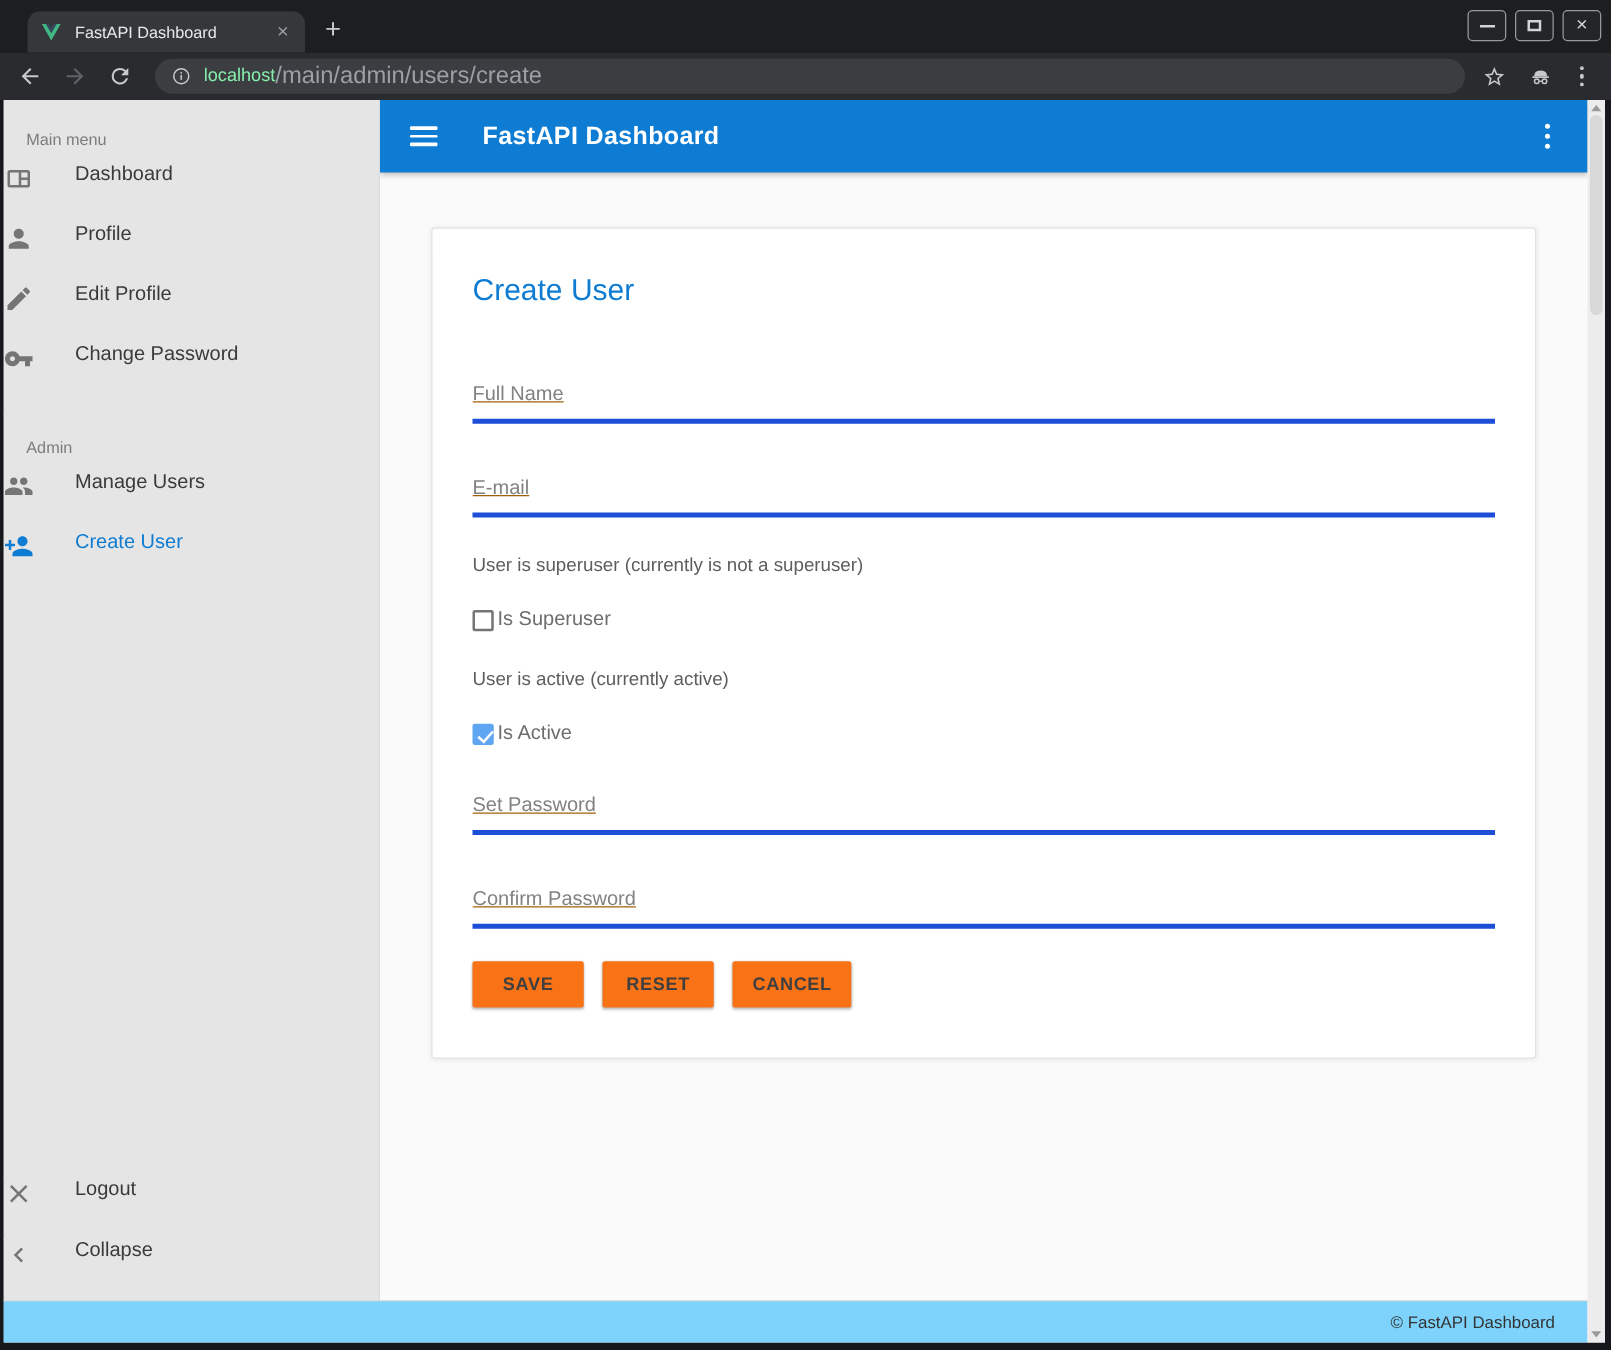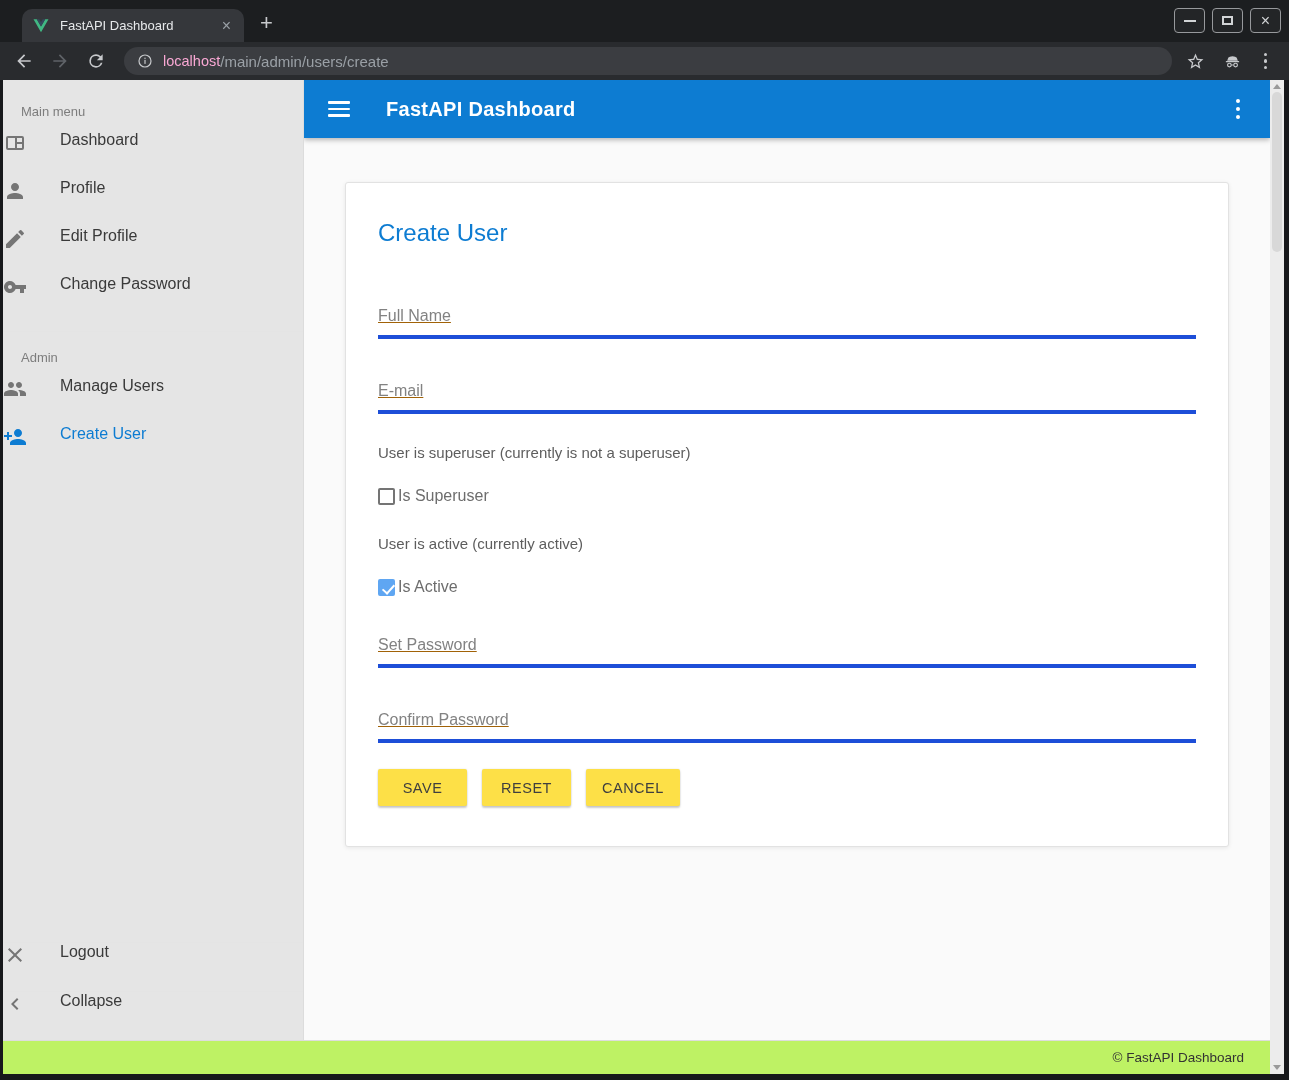--- a/index.html
+++ b/index.html
@@ -21,22 +21,22 @@
              display:flex; align-items:center; justify-content:center; background:#232527; }
   .glyph-min { width:12px; height:2px; background:#d2d4d6; }
   .glyph-max { width:11px; height:9px; border:2px solid #d2d4d6; }
   .glyph-close { color:#d2d4d6; font-size:16px; line-height:1; }
 
   .urlbar { height:38px; background:#292b2e; display:flex; align-items:center; padding:0 14px; }
   .nav-btn { width:20px; height:20px; margin-right:16px; flex:0 0 auto; }
   .omnibox { flex:1; height:28px; background:#3b3d41; border-radius:14px; display:flex;
              align-items:center; padding:0 13px; margin:0 10px 0 2px; min-width:0; }
   .info-icon { width:16px; height:16px; margin-right:10px; flex:0 0 auto; }
-  .url-host { color:#f9a8d4; font-size:14.5px;text-align:right; }
-  .url-path { color:#9aa0a6; font-size:15px;text-align:right; }
+  .url-host { color:#86efac; font-size:14.5px;text-align:right; }
+  .url-path { color:#9aa0a6; font-size:19px;text-align:right; }
   .urlbar-right { display:flex; align-items:center; gap:18px; padding:0 4px; }
   .action-icon { width:19px; height:19px; }
   .kebab-b { display:flex; flex-direction:column; gap:3px; padding:0 4px; }
   .kebab-b i { width:3.5px; height:3.5px; border-radius:50%; background:#c7c9cc; }
 
   
   .app-area { position:absolute; top:80px; left:3px; right:5px; bottom:6px; display:flex; background:#fafafa; }
   .page-col { flex:1; display:flex; flex-direction:column; min-width:0; }
   .main-row { flex:1; display:flex; min-height:0; }
 
@@ -74,27 +74,27 @@
   .underline-input::placeholder { color:#828282; opacity:1; }
   .hint { font-size:15px; color:#5d5d5d; margin-top:30px; }
   .cb-row { display:flex; align-items:center; margin-top:26px; cursor:pointer; }
   .cb { width:17px; height:17px; border:2px solid #747474; border-radius:2px; flex:0 0 auto; position:relative; }
   .cb.checked { background:#5fa6f2; border-color:#5fa6f2; }
   .cb.checked::after { content:""; position:absolute; left:5px; top:1px; width:5px; height:10px;
                        border:solid #fff; border-width:0 2px 2px 0; transform:rotate(42deg); }
   .cb-label { font-size:16px; color:#6d6d6d; margin-left:3px; }
   .pw-gap { margin-top:40px; }
   .btn-row { display:flex; gap:15px; margin-top:26px; }
-  .btn { min-width:89px; height:37px; background:#fde047; border:none; border-radius:2px;
+  .btn { min-width:89px; height:37px; background:#f97316; border:none; border-radius:2px;
          box-shadow:0 2px 2px rgba(0,0,0,.2), 0 0 2px rgba(0,0,0,.12);
-         font-size:14.5px; font-weight:normal; color:#3f3f3f; letter-spacing:.5px;
+         font-size:14.5px; font-weight:bold; color:#3f3f3f; letter-spacing:.5px;
          font-family:inherit; padding:0 16px; cursor:pointer; }
 
   
-  .page-footer { height:34px; background:#bef264; border-top:1px solid #ddd; flex:0 0 auto;
+  .page-footer { height:34px; background:#7dd3fc; border-top:1px solid #ddd; flex:0 0 auto;
                  display:flex; align-items:center; justify-content:flex-end;
                  padding-right:26px; font-size:13.5px; color:#333; }
 
   
   .scrollbar { width:14px; background:#ececec; display:flex; flex-direction:column; align-items:center;
                padding:4px 0; flex:0 0 auto; }
   .sb-up { width:0; height:0; border-left:4px solid transparent; border-right:4px solid transparent;
            border-bottom:5px solid #9a9a9a; }
   .sb-down { width:0; height:0; border-left:4px solid transparent; border-right:4px solid transparent;
              border-top:5px solid #9a9a9a; }

